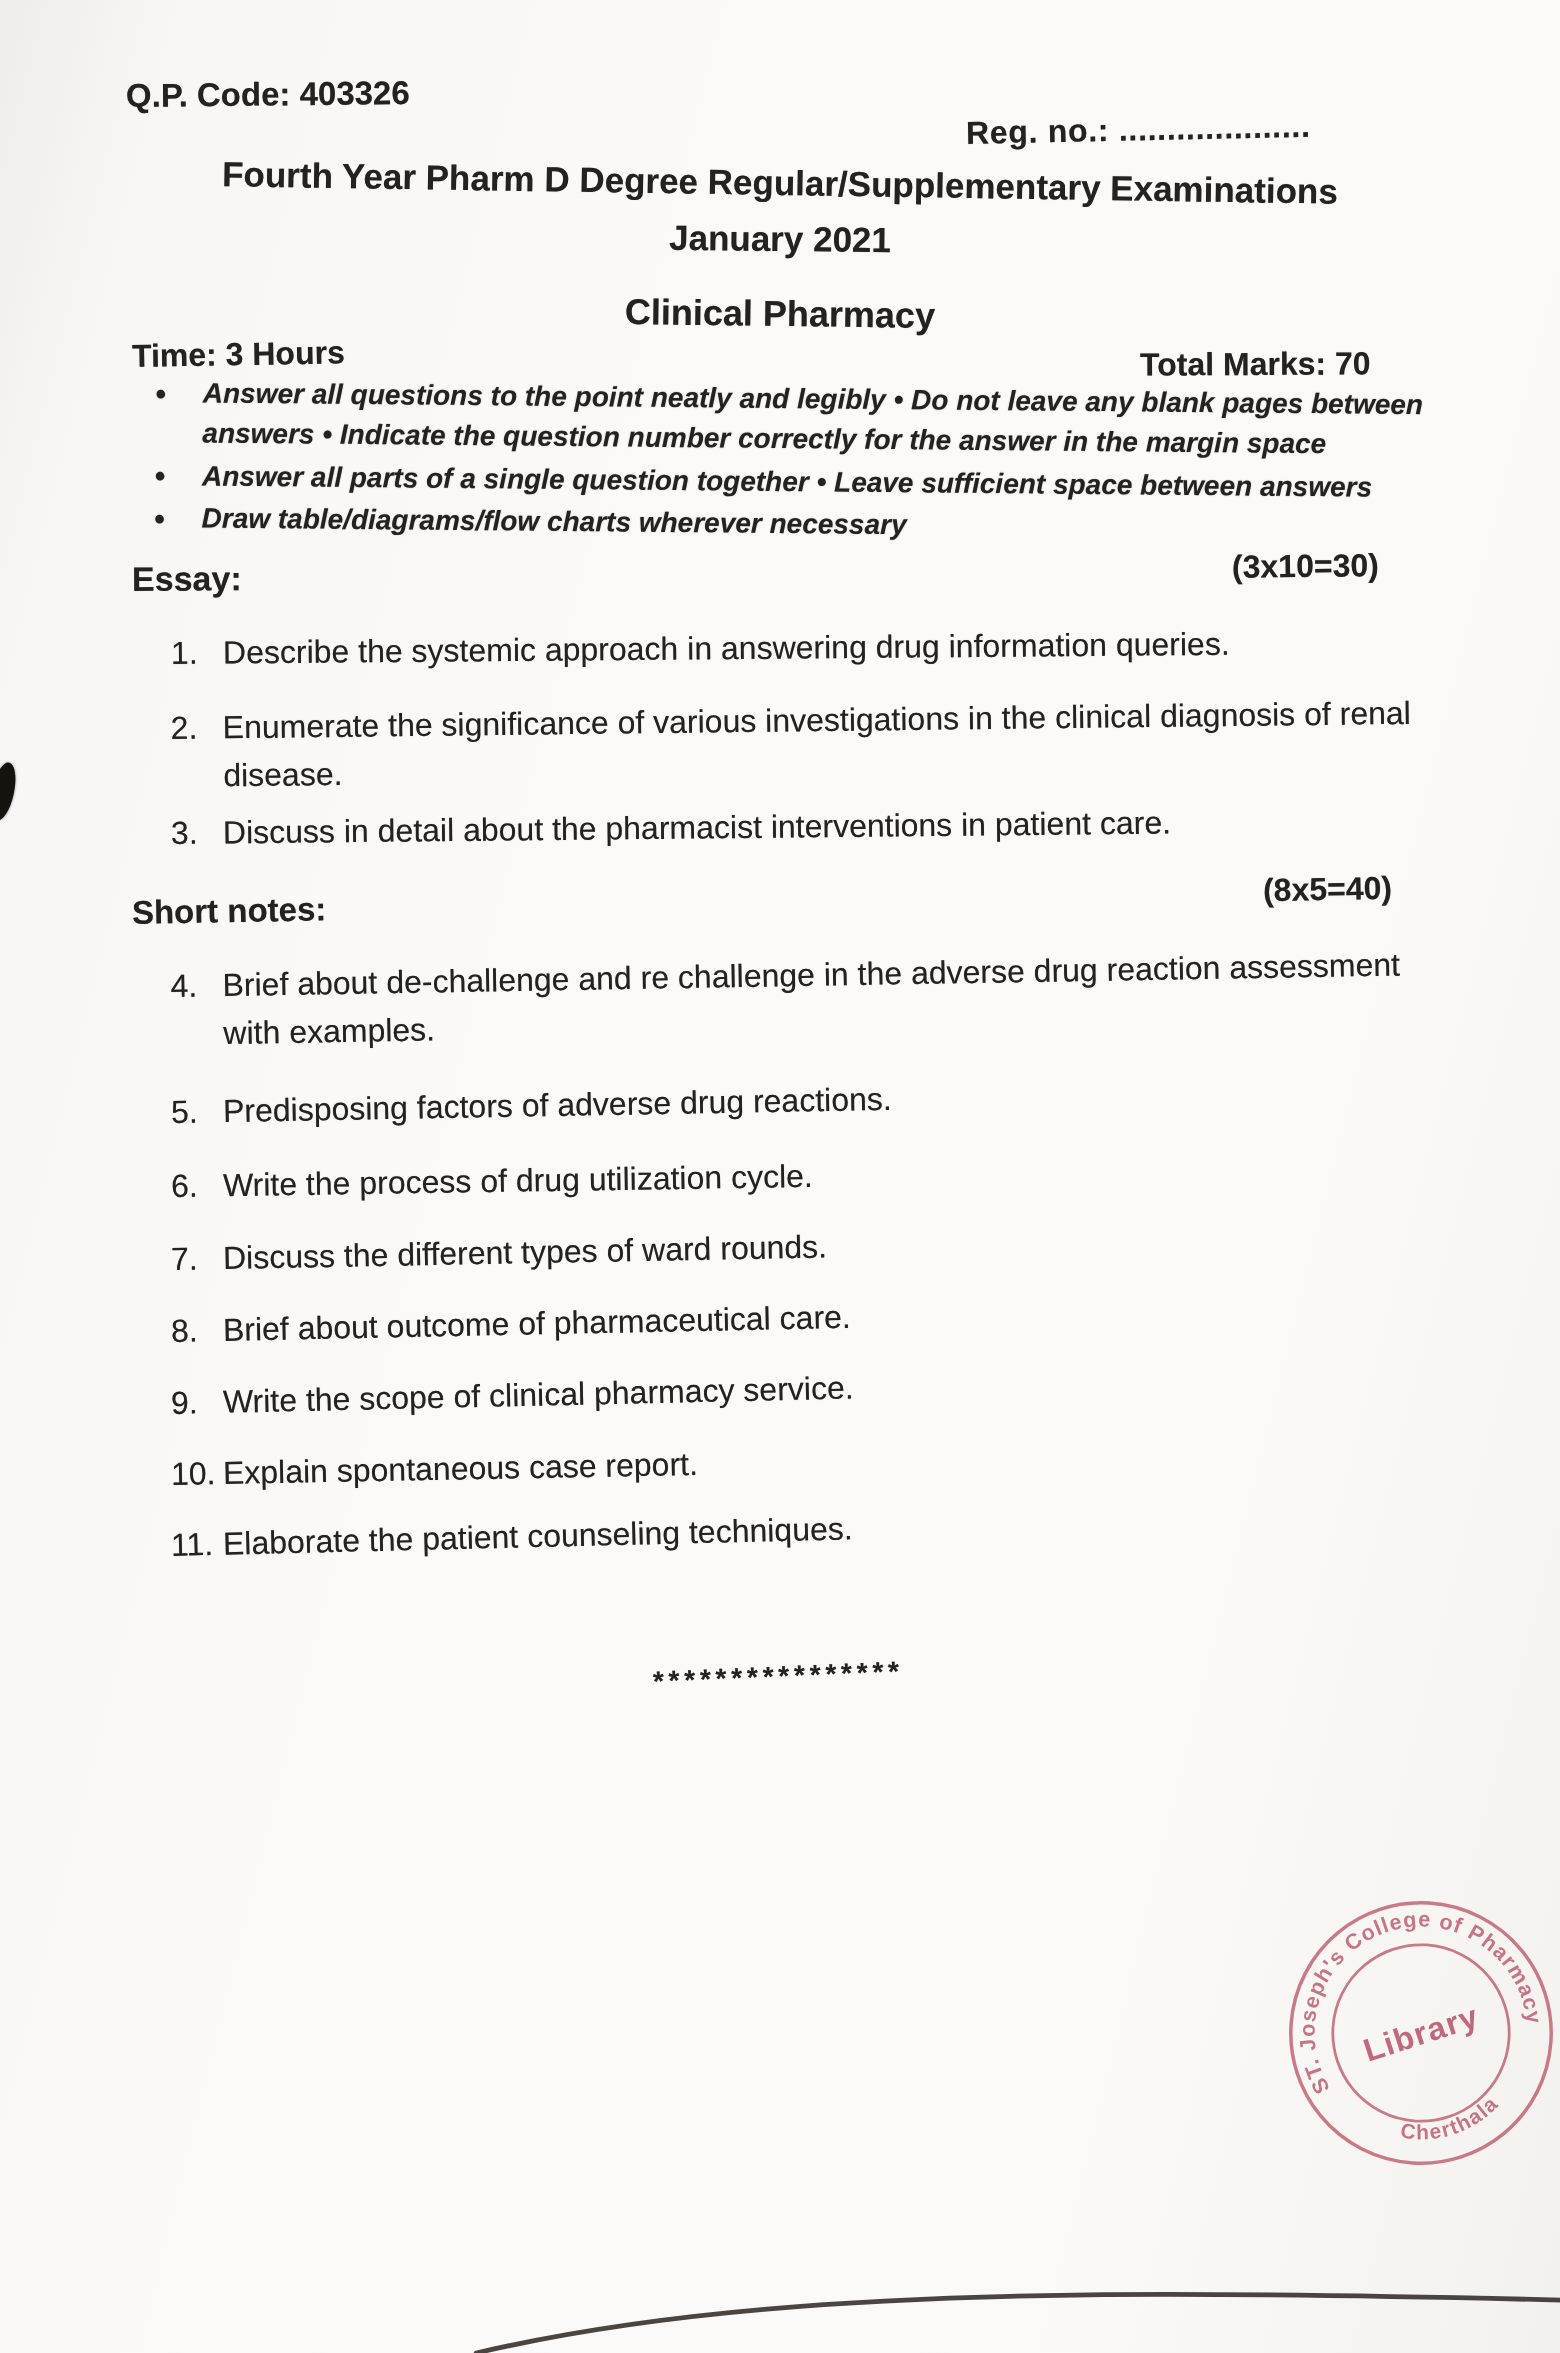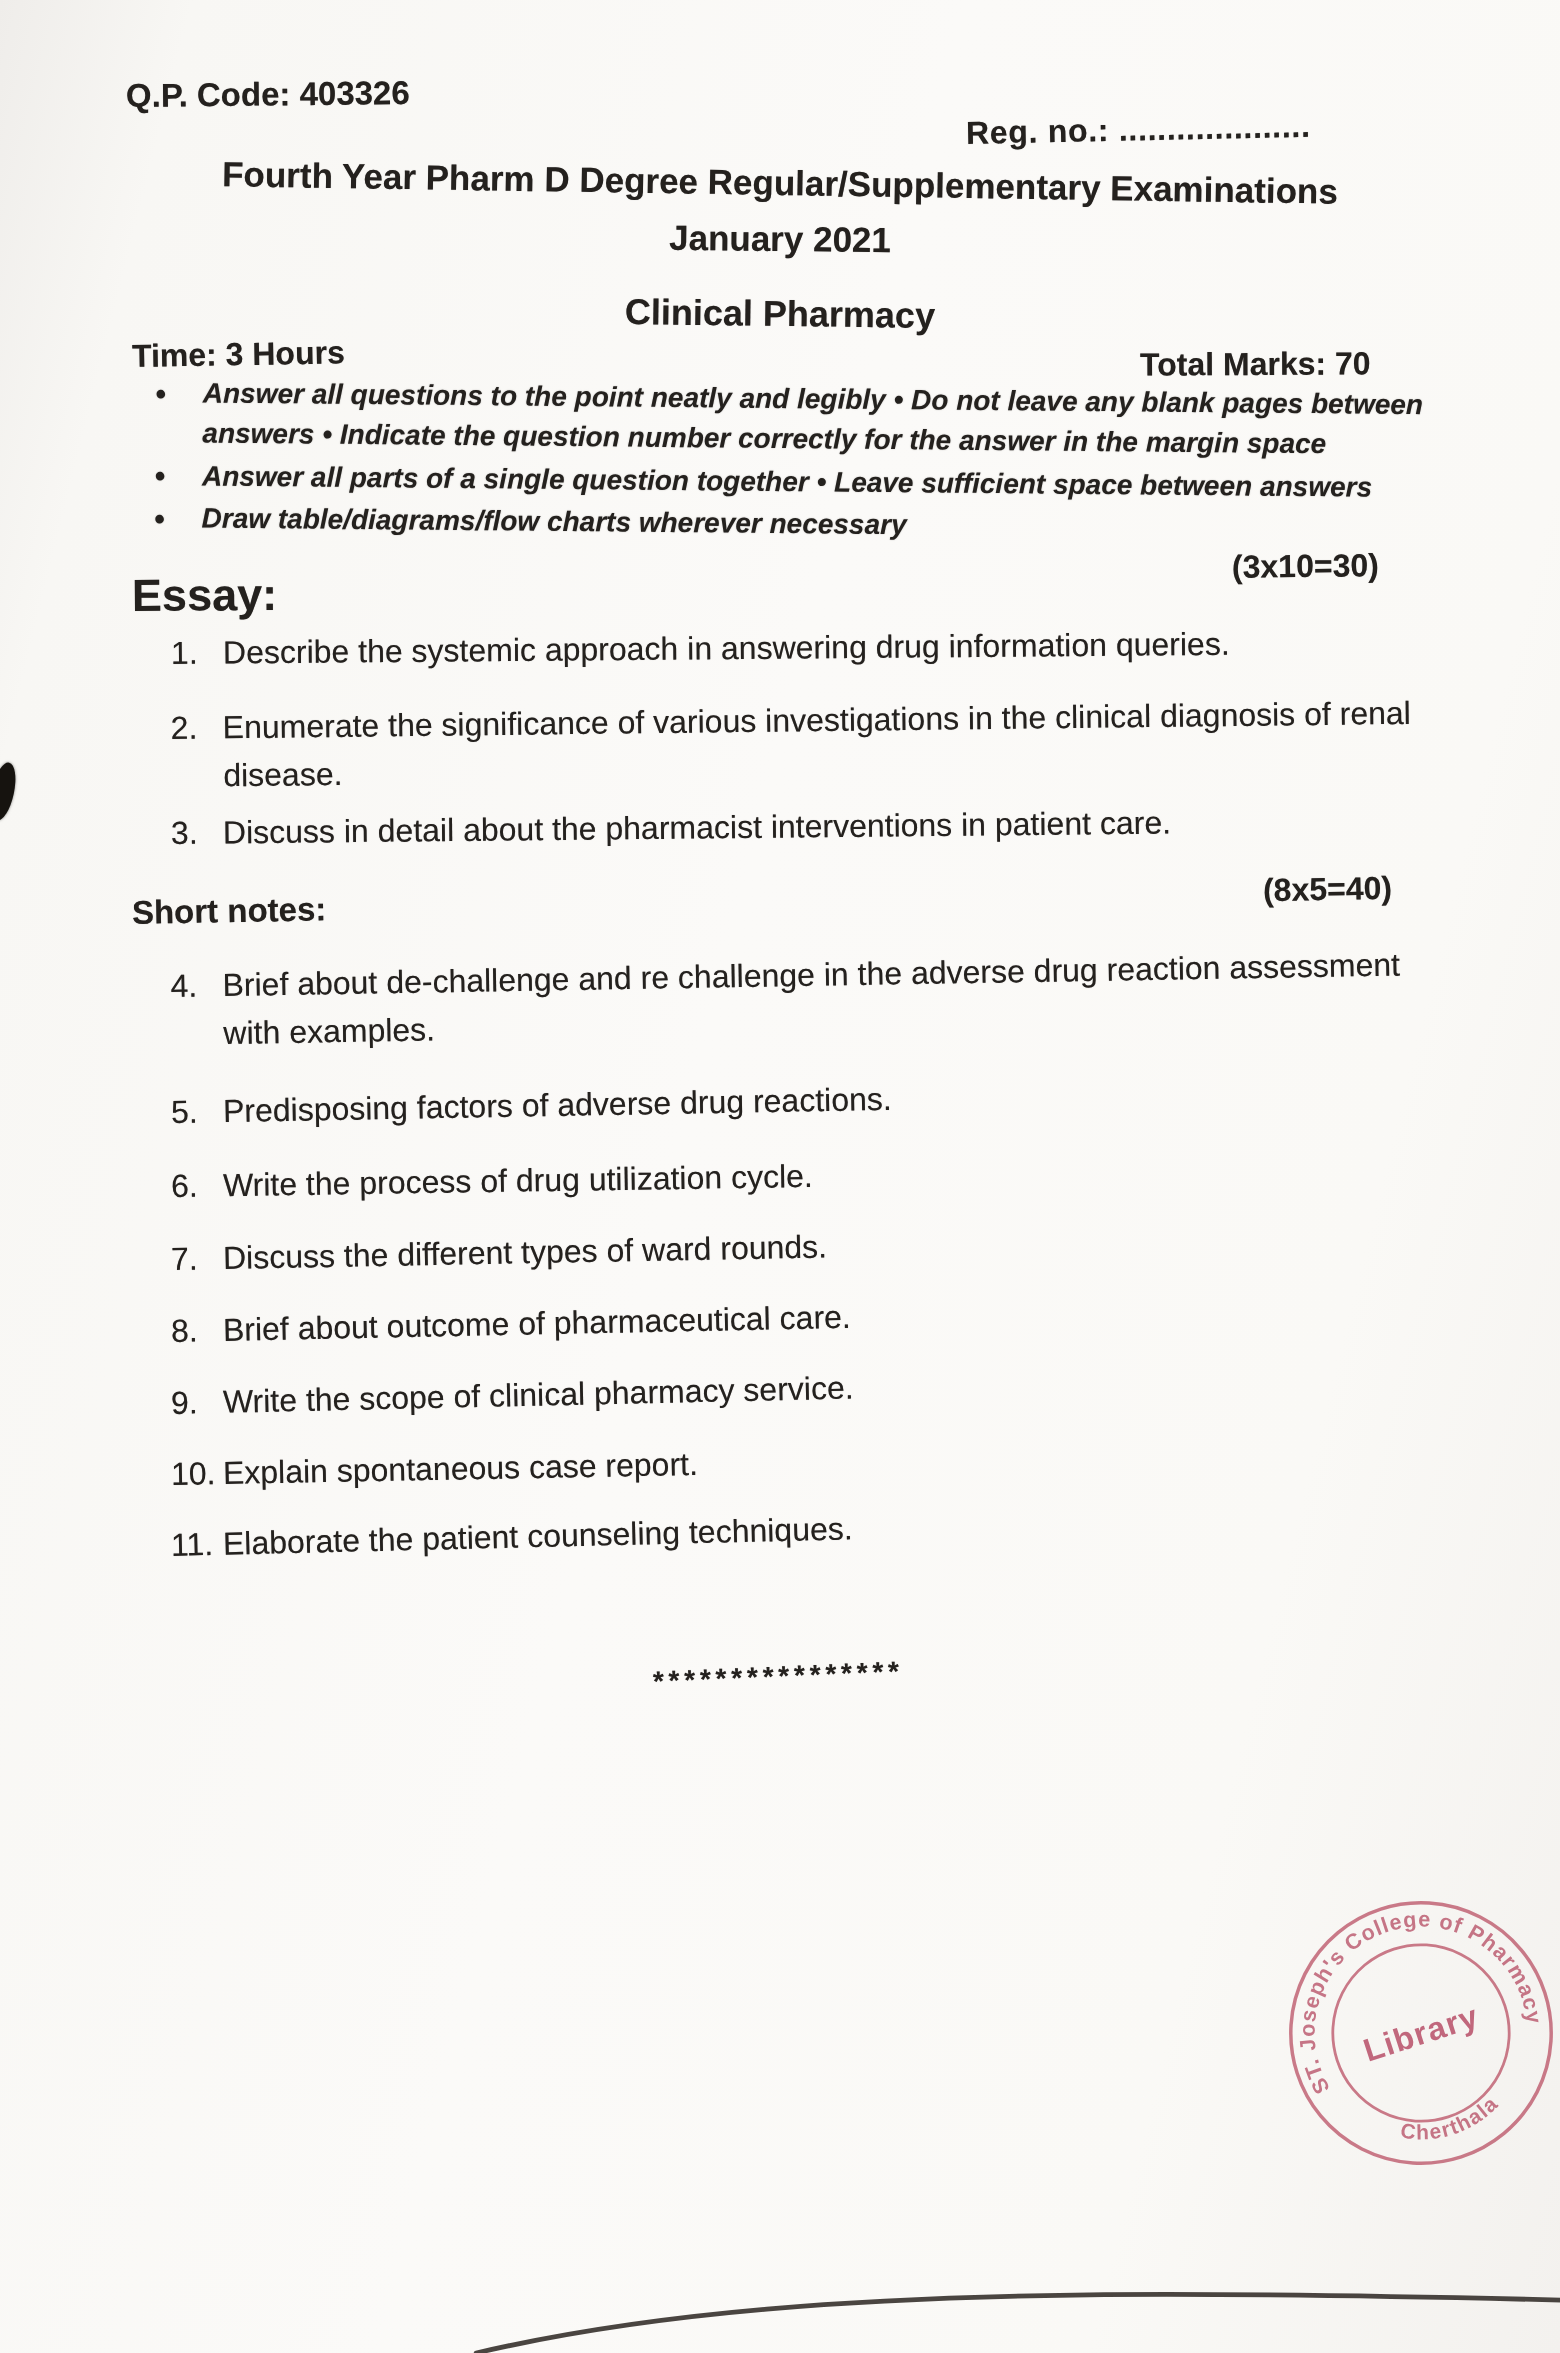--- a/index.html
+++ b/index.html
@@ -20,21 +20,21 @@
   .title2{left:90px;top:219px;width:1380px;text-align:center;font-size:35px;transform:rotate(.6deg);}
   .subject{left:90px;top:293px;width:1380px;text-align:center;font-size:36px;transform:rotate(.7deg);}
   .time{left:132px;top:338px;font-size:32px;transform:rotate(-1deg);transform-origin:left center;}
   .tmarks{left:1140px;top:346px;font-size:32px;transform:rotate(-.3deg);}
 
   .instr{left:153px;top:373px;width:1297px;font-size:28px;font-style:italic;font-weight:bold;
          line-height:1.44;transform:rotate(.55deg);transform-origin:left top;}
   .instr-item{position:relative;padding-left:50px;margin-bottom:2.1px;}
   .instr-item .dot{position:absolute;left:2.8px;top:-1.4px;font-size:30px;font-style:normal;}
 
-  .essay-h{left:132px;top:560px;font-size:45px;transform:rotate(-.4deg);transform-origin:left center;margin-top:10px;}
+  .essay-h{left:132px;top:560px;font-size:34px;transform:rotate(-.4deg);transform-origin:left center;}
   .essay-m{left:1232px;top:548px;font-size:32px;transform:rotate(-.6deg);}
   .sn-h{left:132px;top:894px;font-size:33px;transform:rotate(-1.1deg);transform-origin:left center;}
   .sn-m{left:1263px;top:871px;font-size:32px;transform:rotate(-1deg);}
 
   .q{left:171px;width:1256px;font-size:32px;line-height:1.5;display:flex;transform-origin:left center;}
   .q .num{flex:none;width:52px;}
   .q .txt{flex:1;}
   .q1{top:629px;transform:rotate(-.5deg);}
   .q2{top:704px;transform:rotate(-.7deg);}
   .q3{top:809px;transform:rotate(-.6deg);}

